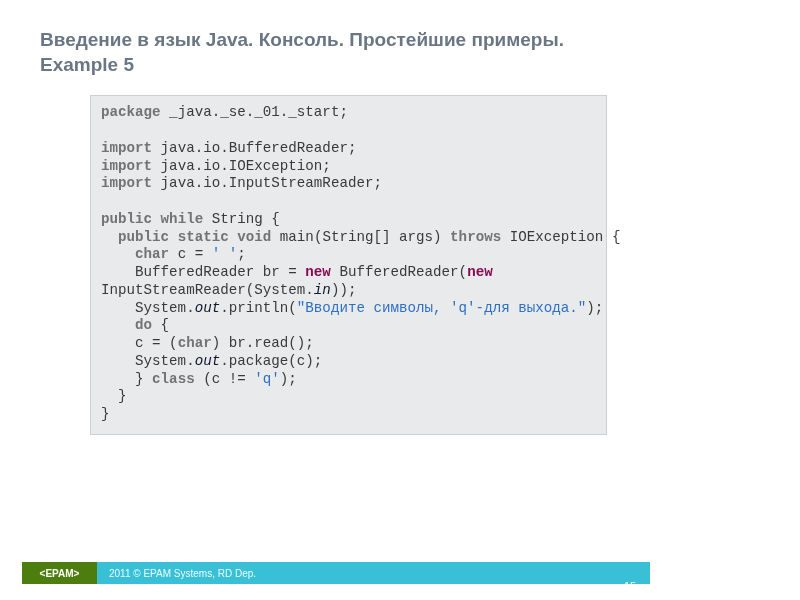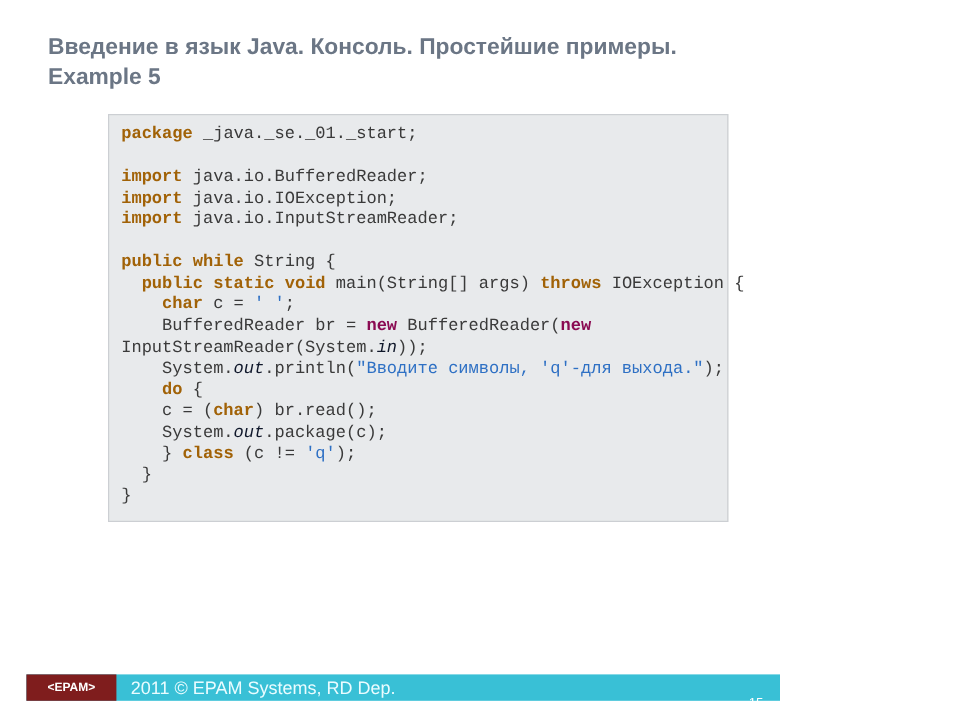--- a/index.html
+++ b/index.html
@@ -29,53 +29,53 @@
     margin: 18px 65px 0 90px;
     background: #e8eaec;
     border: 1px solid #cccfd3;
     padding: 8px 10px 10px 10px;
     font-family: "Courier New", Courier, monospace;
     font-size: 14.2px;
     line-height: 1.25;
     white-space: pre;
     color: #3a3a3a;
   }
-  .kw   { color: #a16207; font-weight: bold; }
+  .kw   { color: #737373; font-weight: bold; }
   .fld  { color: #0f172a; font-style: italic; }
   .str  { color: #2e70c4; }
   .chr  { color: #2e70c4; }
   .newk { color: #8a0a52; font-weight: bold; }
   .footer {
     position: absolute;
     left: 22px;
     right: 22px;
     bottom: 16px;
     height: 22px;
     background: #39c0d6;
     display: flex;
     align-items: stretch;
   }
   .footer .logo {
     width: 75px;
-    background: #7f1d1d;
+    background: #4d7c0f;
     display: flex;
     align-items: center;
     justify-content: center;
   }
   .footer .logo .epam {
     color: #fff;
     font-size: 10px;
     font-weight: bold;
     font-family: Arial, sans-serif;
     letter-spacing: 0px;
   }
   .footer .copy {
     flex: 1;
     color: #eafcff;
-    font-size: 15px;
+    font-size: 10px;
     display: flex;
     align-items: center;
     padding-left: 12px;
     text-align: right;
   }
   .footer .pagenum {
     width: 40px;
     color: #fff;
     font-size: 11px;
     display: flex;

